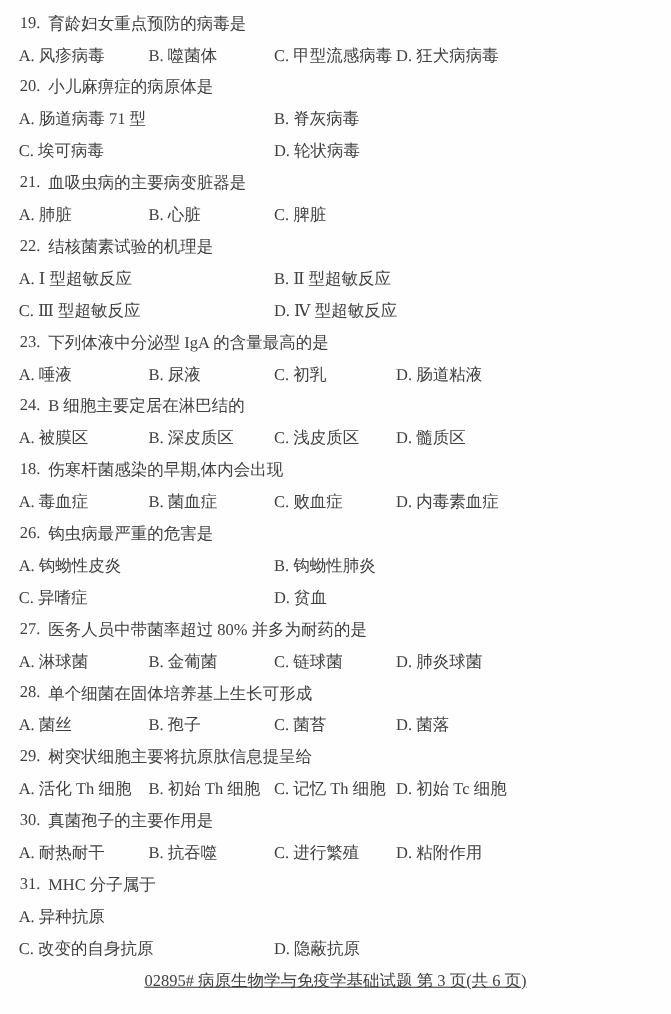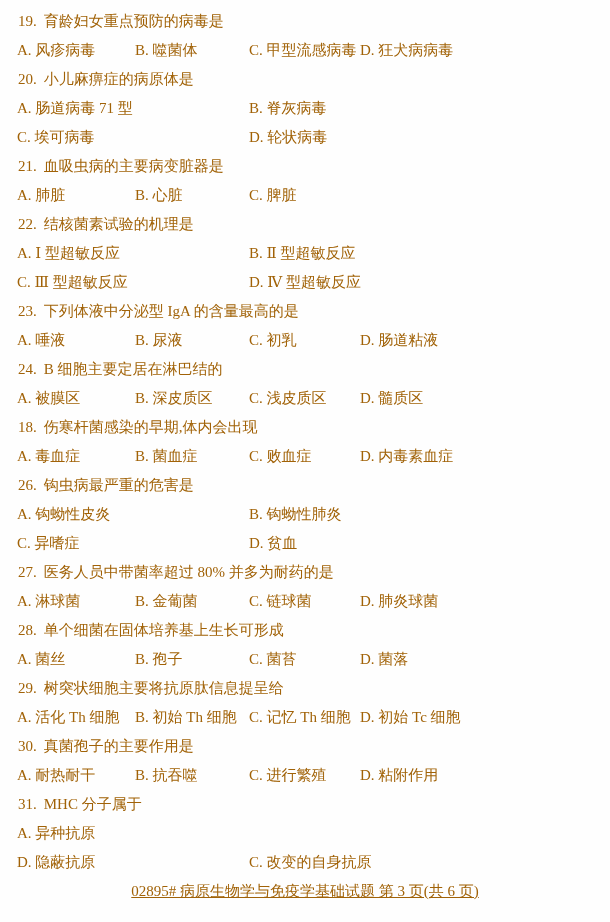--- a/index.html
+++ b/index.html
@@ -9,21 +9,21 @@
   }
   .page {
     position: relative;
     width: 610px;
     height: 922px;
     background: #fefefe;
     box-sizing: border-box;
     padding-top: 7px;
     font-family: "Liberation Serif", "DejaVu Serif", serif;
     font-size: 15px;
-    color: #a16207;
+    color: #404040;
     overflow: hidden;
   }
   .line {
     height: 29px;
     display: flex;
     align-items: center;
     white-space: nowrap;
   }
   .q-line { padding-left: 18px; }
   .q-num { margin-right: 7px; }
@@ -188,19 +188,19 @@
   </div>
 
   <div class="line q-line">
     <span class="q-num">31.</span>
     <span>MHC 分子属于</span>
   </div>
   <div class="opt-row two">
     <span>A. 异种抗原</span>
   </div>
   <div class="opt-row two">
+    <span>C. 改变的自身抗原</span>
     <span>D. 隐蔽抗原</span>
-    <span>C. 改变的自身抗原</span>
   </div>
 
   <div class="footer-line">02895# 病原生物学与免疫学基础试题 第 3 页(共 6 页)</div>
 
 </div>
 
 </body></html>

